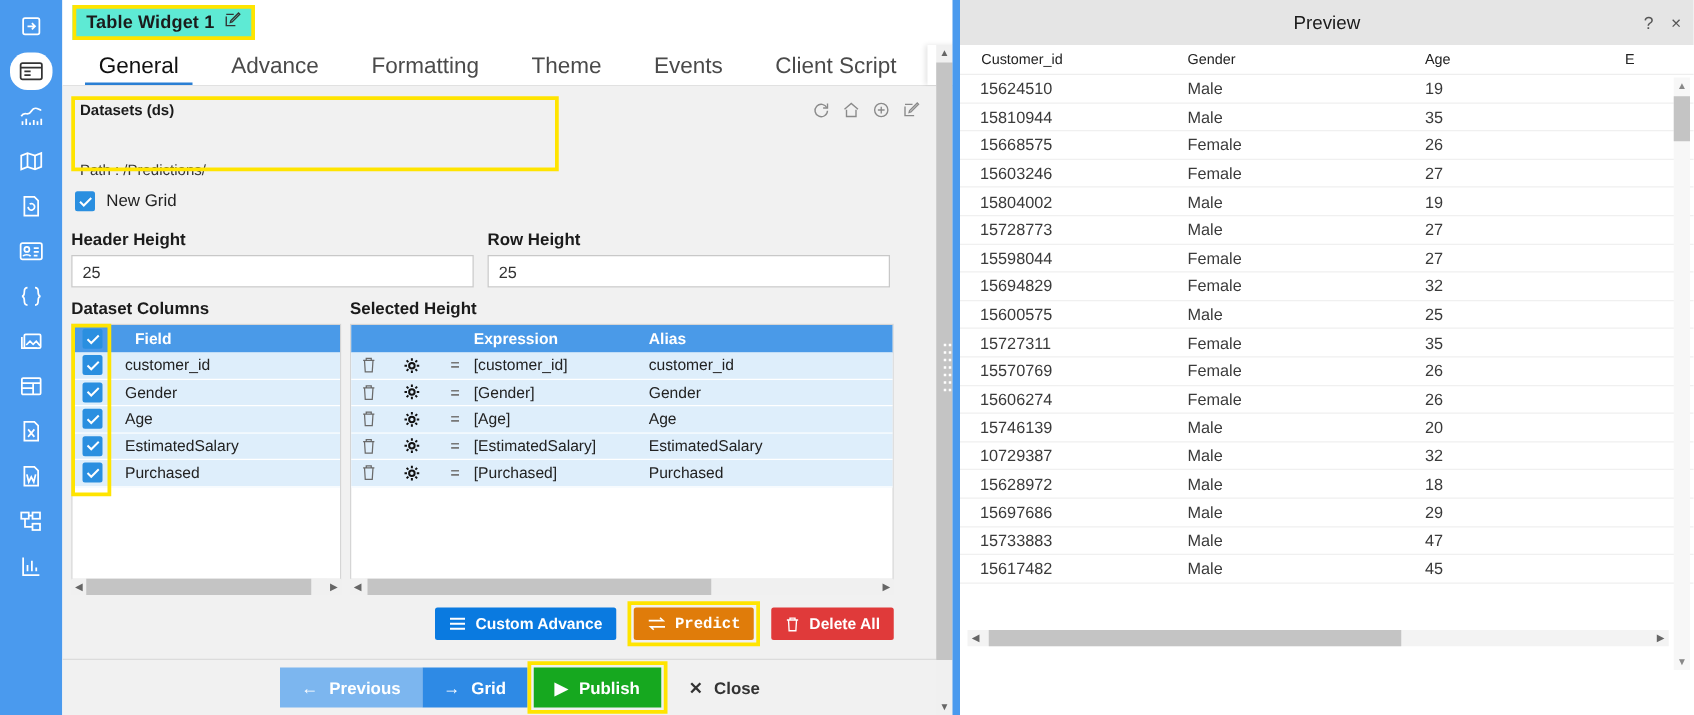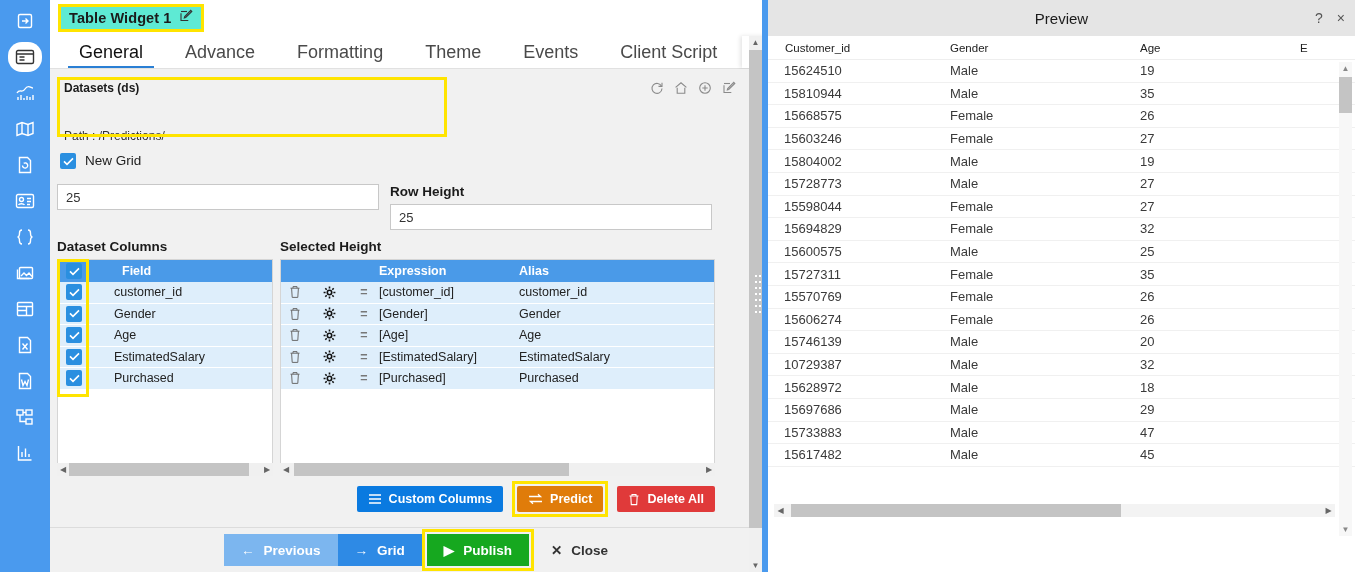--- a/index.html
+++ b/index.html
@@ -150,21 +150,21 @@
     background: #4a9ae8; color: #ffffff;
     font-size: 12.5px; font-weight: 700;
   }
   .trow {
     display: flex; align-items: center; height: 21.5px;
     background: #deeefb;
     border-bottom: 1px solid #ffffff;
     font-size: 12.5px; color: #222;
   }
   .cell-cbx { width: 32px; display: flex; align-items: center; justify-content: center; flex: none; }
-  .cell-field { padding-left: 10px; margin-left: 14px; }
+  .cell-field { padding-left: 10px; }
   .thead .cell-field { padding-left: 18px; }
 
   
   #cbx-highlight {
     position: absolute; left: 7px; top: 190px; width: 32px; height: 138px;
     border: 3px solid #ffe400; z-index: 5; pointer-events: none;
   }
 
   
   .sc-del  { width: 28px; display:flex; align-items:center; justify-content:center; flex:none; color:#5a5a5a; }
@@ -188,21 +188,21 @@
 
   
   #actions { position: absolute; left: 230px; top: 415px; width: 435px; height: 30px; display: flex; justify-content: flex-end; align-items: center; gap: 9px; }
   .btn {
     height: 26px; display: inline-flex; align-items: center; gap: 7px;
     padding: 0 11px; color: #ffffff; font-size: 12.5px; font-weight: 700;
     border-radius: 2px;
   }
   .btn svg { display: block; }
   .btn-custom { background: #0a7ae0; }
-  .btn-predict { background: #e07c0a; }
+  .btn-predict { background: #e07c0a; font-family: Liberation Mono, monospace; }
   .btn-delete { background: #e03a3a; }
   #predict-hl { border: 3px solid #ffe400; padding: 2px; display: inline-flex; }
 
   
   #footer {
     position: absolute; left: 0; right: 18px; bottom: 0; height: 45px;
     background: #f1f1f1; border-top: 1px solid #dcdcdc;
     display: flex; align-items: center; justify-content: flex-end;
     padding-right: 125px; gap: 0px;
   }
@@ -450,20 +450,21 @@
       <div id="newgrid">
         <span class="cbx">
           <svg width="11" height="9" viewBox="0 0 11 9">
               <path d="M1 4.4L4 7.4L10 1.4" fill="none" stroke="#fff" stroke-width="1.6"></path>
             </svg>
         </span>
         <span class="lbl">New Grid</span>
       </div>
 
       <div class="fieldgroup" id="fg-header">
+        <div class="fg-label">Header Height</div>
         <div class="fg-input">25</div>
       </div>
       <div class="fieldgroup" id="fg-row">
         <div class="fg-label">Row Height</div>
         <div class="fg-input">25</div>
       </div>
 
       <div class="sec-title" id="lbl-dscols">Dataset Columns</div>
       <div class="sec-title" id="lbl-selcols">Selected Height</div>
 
@@ -636,21 +637,21 @@
         <span class="arr">▶</span>
       </div>
 
       <div id="actions">
         <span class="btn btn-custom">
           <span>
               <svg width="14" height="12" viewBox="0 0 14 12">
                 <path d="M1 2h12M1 6h12M1 10h12" stroke="#fff" stroke-width="1.5"></path>
               </svg>
             </span>
-          <span>Custom Columns</span>
+          <span>Custom Advance</span>
         </span>
         <span id="predict-hl">
           <span class="btn btn-predict">
             <span>
                 <svg width="15" height="12" viewBox="0 0 15 12">
                   <path d="M1 3.5h11.5l-2.5-2.3M14 8.5H2.5L5 10.8" fill="none" stroke="#fff" stroke-width="1.3"></path>
                 </svg>
               </span>
             <span>Predict</span>
           </span>

